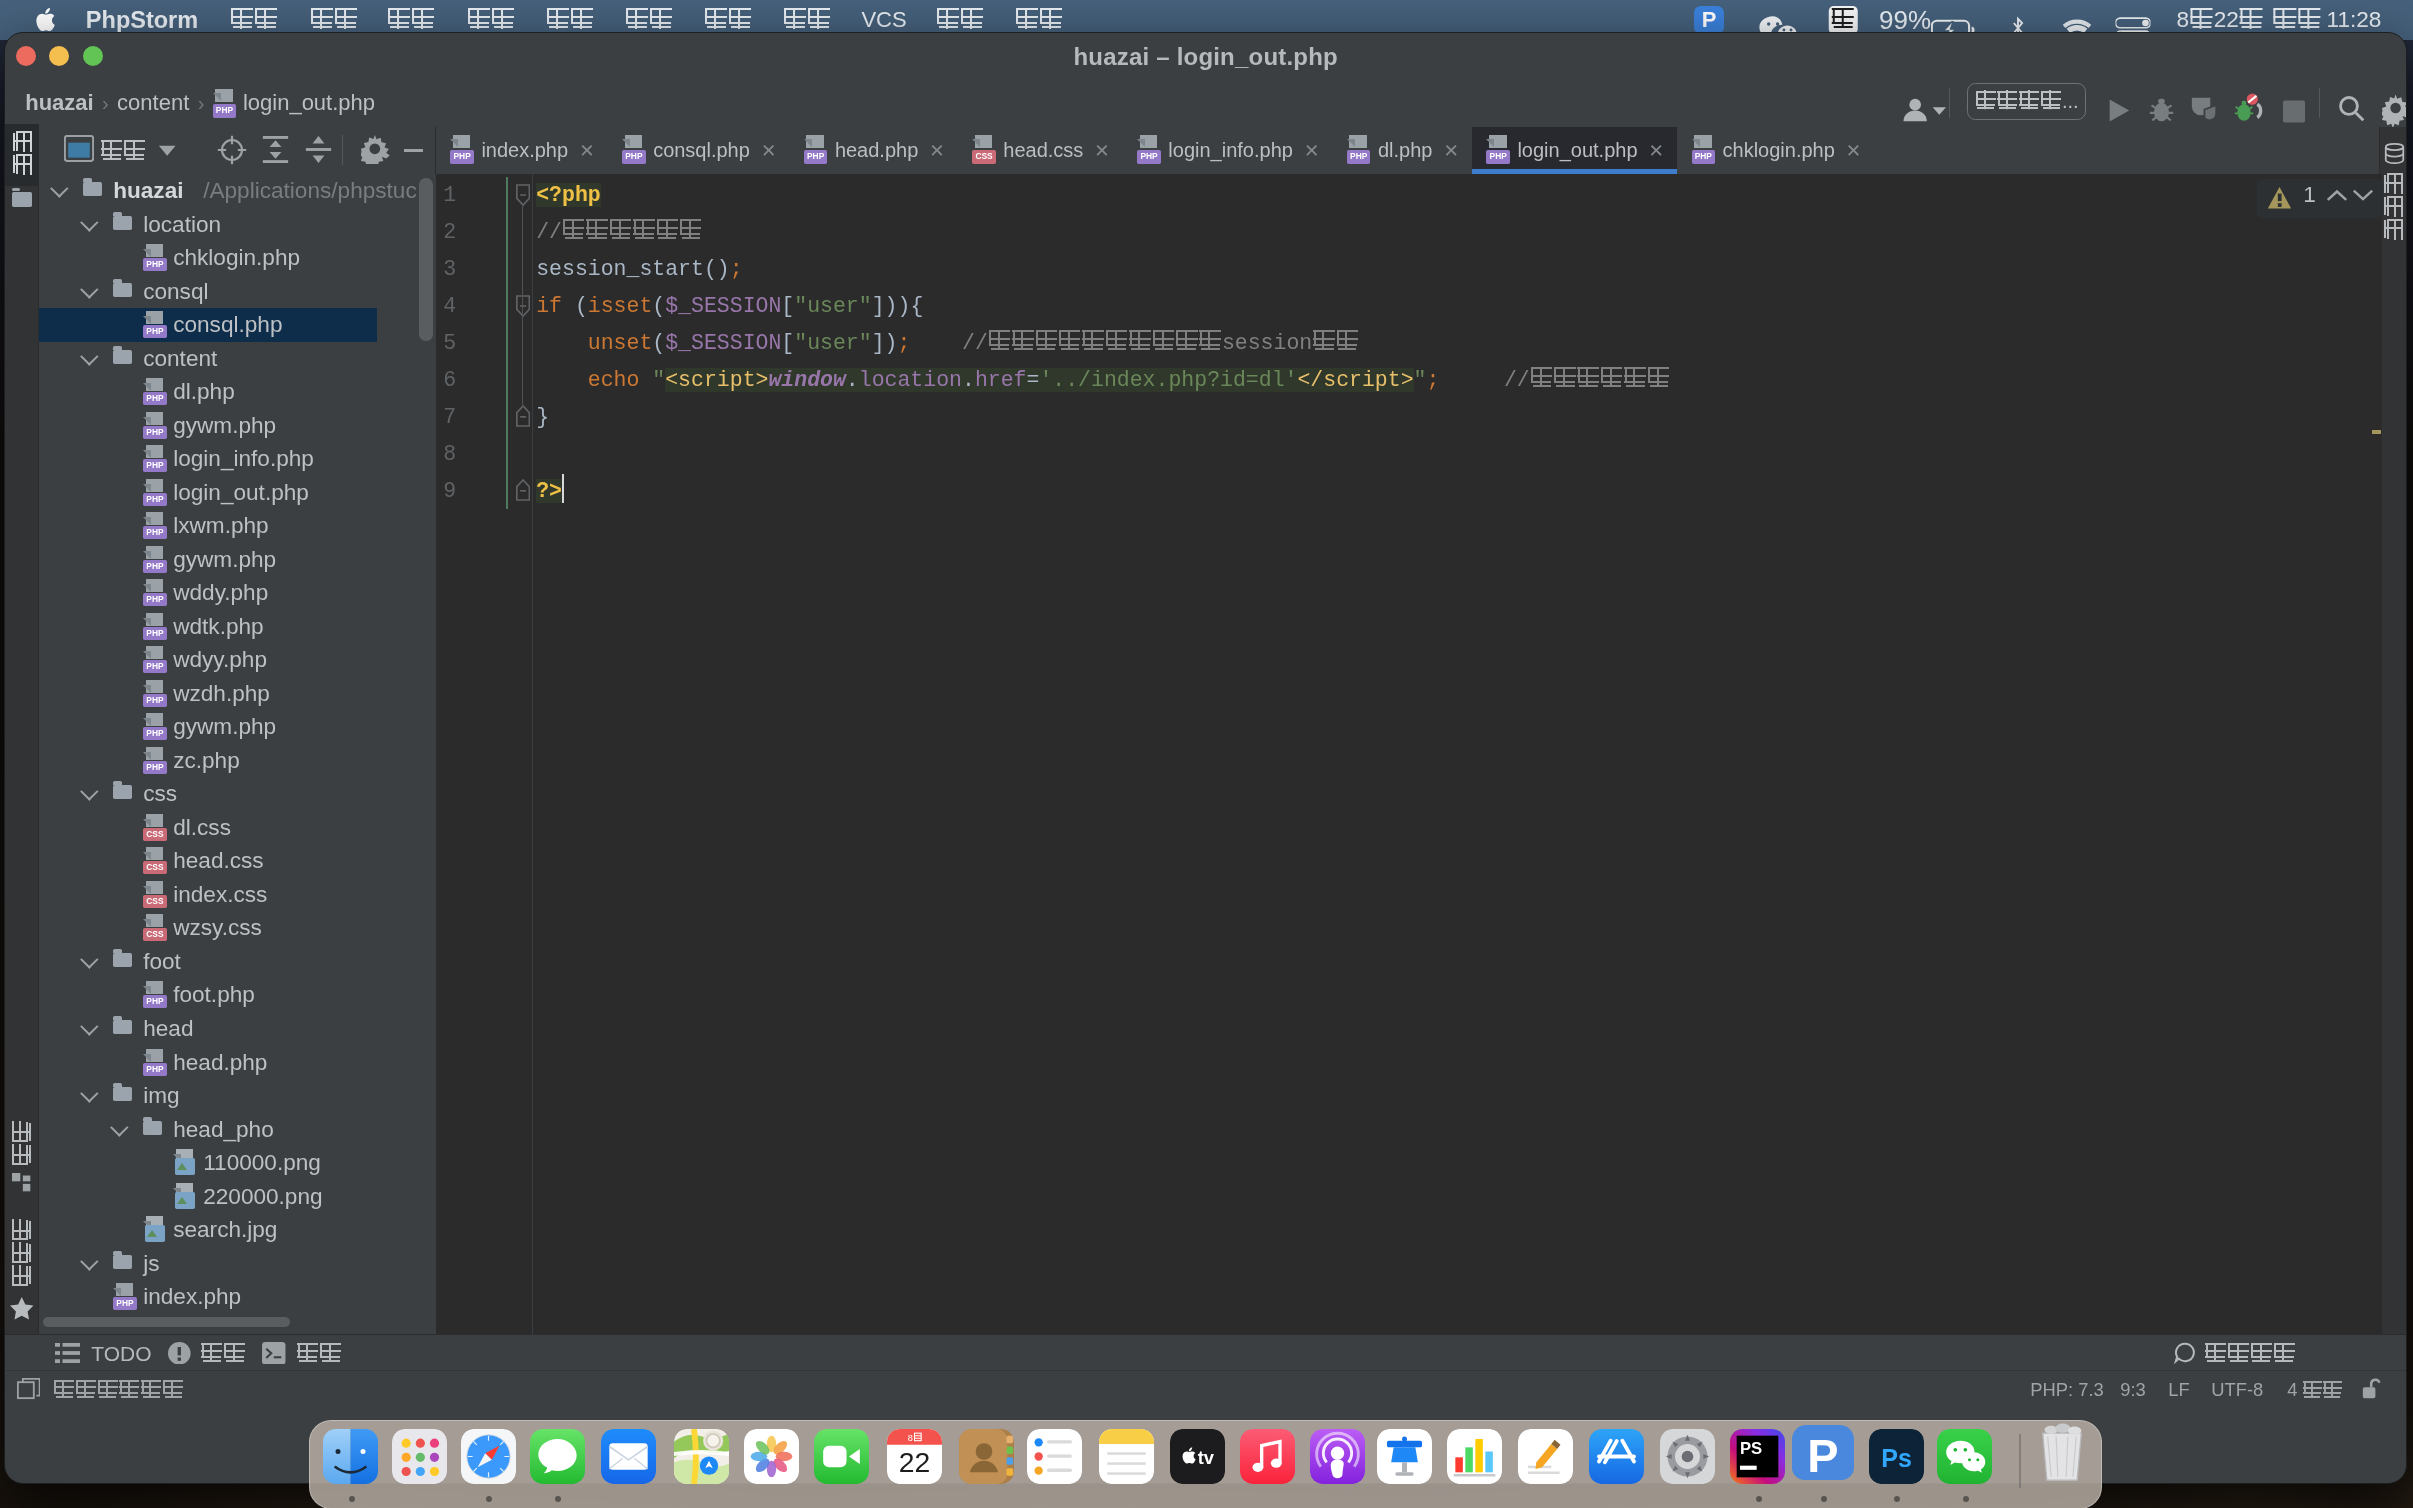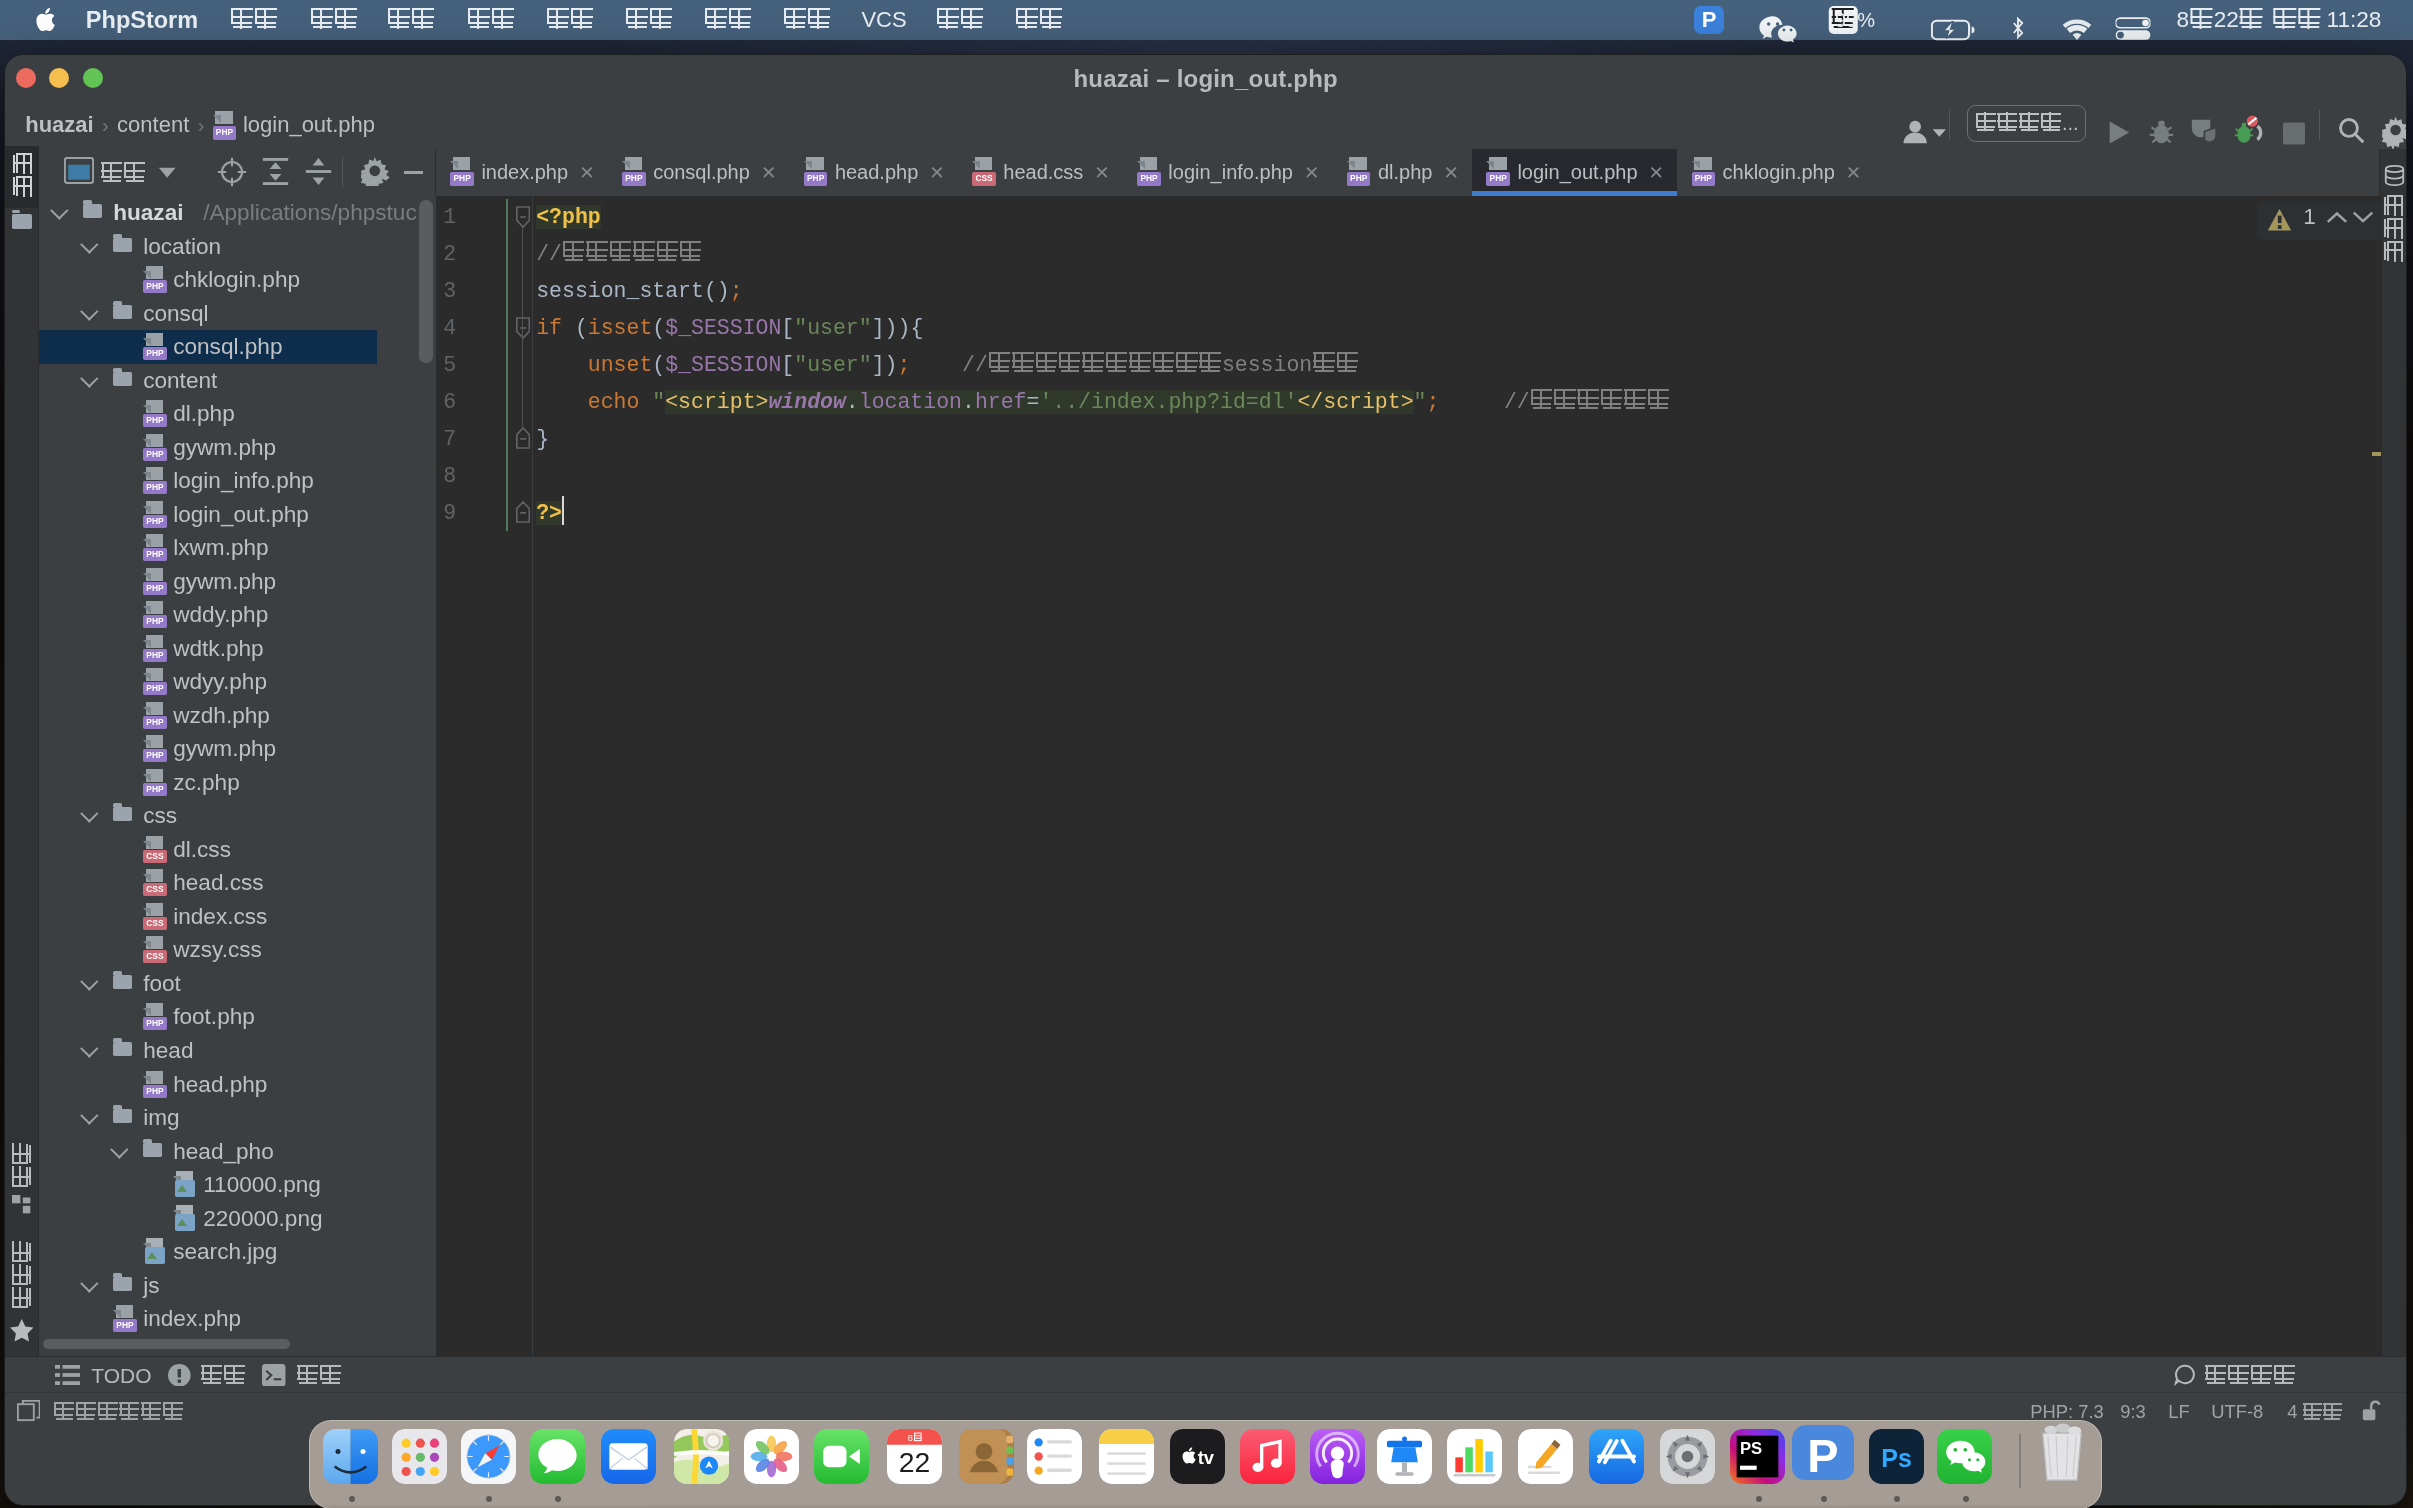--- a/index.html
+++ b/index.html
@@ -15,21 +15,21 @@
 radial-gradient(503px 151px at 45% 100%,#241b1488,#0000 70%),
 radial-gradient(587px 168px at 74% 97%,#2e231a88,#0000 70%),
 radial-gradient(419px 134px at 93% 99%,#42332288,#0000 70%),
 radial-gradient(1006px 419px at 50% 0%,#283147,#0000 60%),
 linear-gradient(180deg,#222a3c 0%,#191a26 12%,#120f0d 30%,#15100c 70%,#1a140e 100%)}
 
 #menubar{position:absolute;left:0;top:0;width:2413px;height:40px;background:#46617c;color:#e9eef3;--k:#e9eef3}
 #menubar .it{position:absolute;top:0;height:40px;line-height:40px;font-size:22px;transform:translateX(-50%);white-space:nowrap}
 .apple{position:absolute;left:35px;top:8.4px;width:20px;height:23.5px}
 
-#win{position:absolute;left:4.2px;top:54px;width:2403px;height:1452px;background:#3c3f41;border-radius:19px;overflow:hidden;box-shadow:0 25px 59px #000c;border:0.8px solid #1c1e1f}
+#win{position:absolute;left:4.2px;top:32px;width:2403px;height:1452px;background:#3c3f41;border-radius:19px;overflow:hidden;box-shadow:0 25px 59px #000c;border:0.8px solid #1c1e1f}
 .tl{position:absolute;top:13.4px;width:20px;height:20px;border-radius:50%}
 #title{position:absolute;left:0;top:10px;width:100%;text-align:center;font-size:24px;font-weight:bold;color:#b7babc;letter-spacing:0.2px}
 #nav{position:absolute;left:20px;top:50px;height:39px;line-height:39px;font-size:22px;color:#bdc0c3;white-space:nowrap}
 #nav .sep{color:#72787b;padding:0 8.4px;font-size:20px}
 #nav .dim{color:#bdc0c3}
 
 .actic{position:absolute;top:0;height:39px}
 
 #lstripe{position:absolute;left:0;top:94px;width:34px;height:1207px;background:#313335;border-right:0.8px solid #2a2c2e}
 #rstripe{position:absolute;right:0;top:94px;width:27px;height:1207px;background:#313335;border-left:0.8px solid #2a2c2e}
@@ -86,21 +86,21 @@
   <span class="it" style="left:807px"><i class="c"></i><i class="c"></i></span>
   <span class="it" style="left:884px">VCS</span>
   <span class="it" style="left:960px"><i class="c"></i><i class="c"></i></span>
   <span class="it" style="left:1039px"><i class="c"></i><i class="c"></i></span>
   <span class="it" style="left:1709px;top:5.9px;height:28.5px;line-height:28.5px;width:30px;background:#3b82dd;border-radius:6.7px;font-weight:bold;color:#fff;text-align:center">P</span>
   <svg class="it" style="left:1778px;top:8.4px" width="39" height="25" viewBox="0 0 46 30" fill="#f2f5f8">
       <path d="M17 1C8 1 1 7 1 14c0 4 2 7.5 5.5 9.8L5 28l4.6-2.6c1.6.5 3.3.8 5.1.8.5 0 1 0 1.5-.1C15.5 25 15 23.4 15 21.7c0-5.8 5.6-10.4 12.5-10.4h.8C27 5.6 22.5 1 17 1zm-5 7.2a2 2 0 110 4 2 2 0 010-4zm10.5 0a2 2 0 110 4 2 2 0 010-4z"></path>
       <path d="M45 21.5C45 16.3 40 12 34 12s-11 4.3-11 9.5S28 31 34 31c1.4 0 2.8-.2 4-.7L41.8 32l-1.2-3.3C43.3 26.9 45 24.4 45 21.5zM30 19a1.7 1.7 0 110-3.4A1.7 1.7 0 0130 19zm8.4 0a1.7 1.7 0 110-3.4 1.7 1.7 0 010 3.4z"></path>
     </svg>
   <span class="it" style="left:1843px;top:5.9px;height:28.5px;line-height:28.5px;width:28.5px;background:#f4f6f8;border-radius:5px;--k:#1c1e20"><i class="c" style="margin-left:3.4px"></i></span>
-  <span class="it" style="left:1855px;font-size:20px">99%</span>
+  <span class="it" style="left:1905px;font-size:26px">99%</span>
   <svg class="it" style="left:1953px;top:10px" width="44" height="20" viewBox="0 0 52 24" fill="none" stroke="#eef2f5">
       <rect x="1" y="1" width="44" height="22" rx="6" stroke-width="2.5"></rect>
       <path d="M48 8v8c2.5-.5 3.5-2 3.5-4S50.5 8.5 48 8z" fill="#eef2f5" stroke="none"></path>
       <path d="M25 2L15 13h6l-3 9 11-11h-6l3-9z" fill="#eef2f5" stroke="#46617c" stroke-width="1.5"></path>
     </svg>
   <svg class="it" style="left:2018px;top:8.4px" width="15" height="23.5" viewBox="0 0 18 28" stroke="#eef2f5" stroke-width="2.2" fill="none">
       <path d="M4 8l10 12-5 5V3l5 5L4 20"></path>
     </svg>
   <svg class="it" style="left:2077px;top:10px" width="28.5" height="21" viewBox="0 0 34 25" fill="#eef2f5">
       <path d="M17 24.5l5.2-6.4a8.3 8.3 0 00-10.4 0zM17 13a13 13 0 018.3 3l4-5A19.4 19.4 0 0017 6.6 19.4 19.4 0 004.7 11l4 5a13 13 0 018.3-3z"></path>

